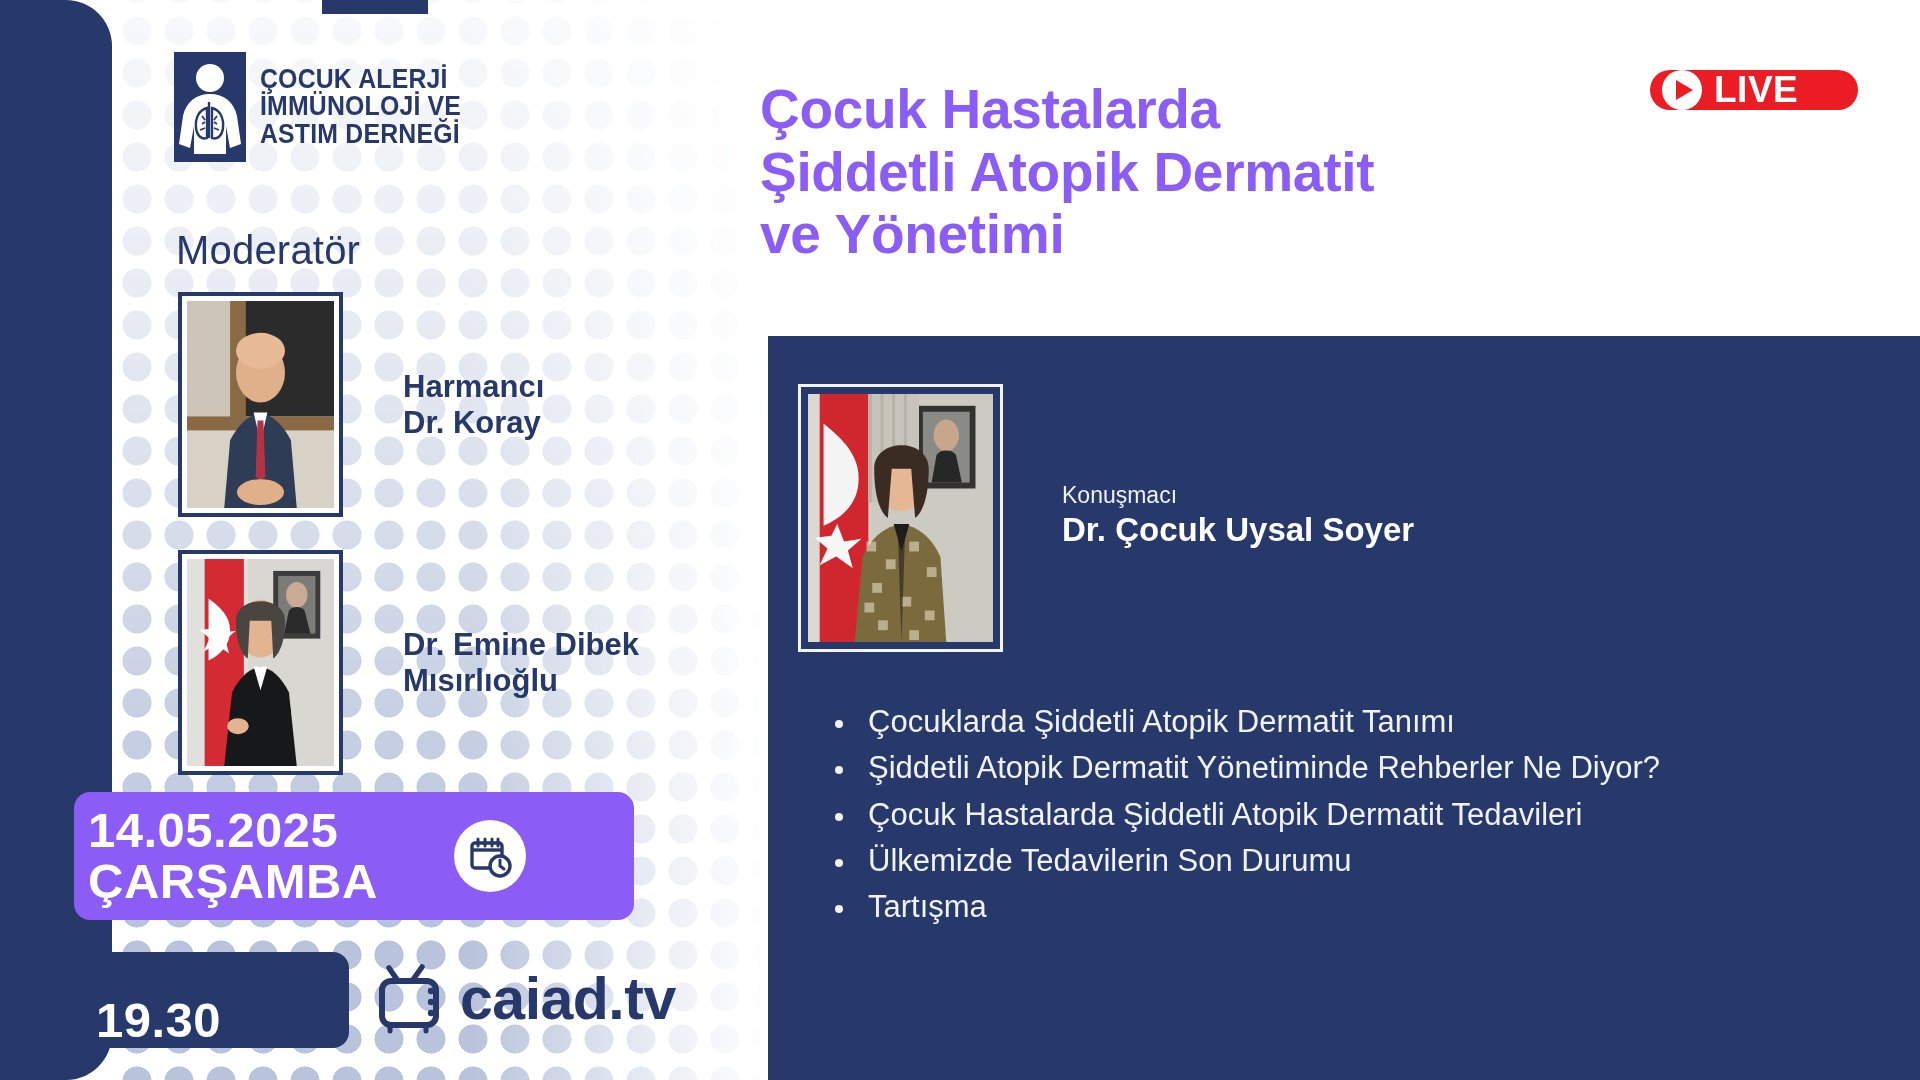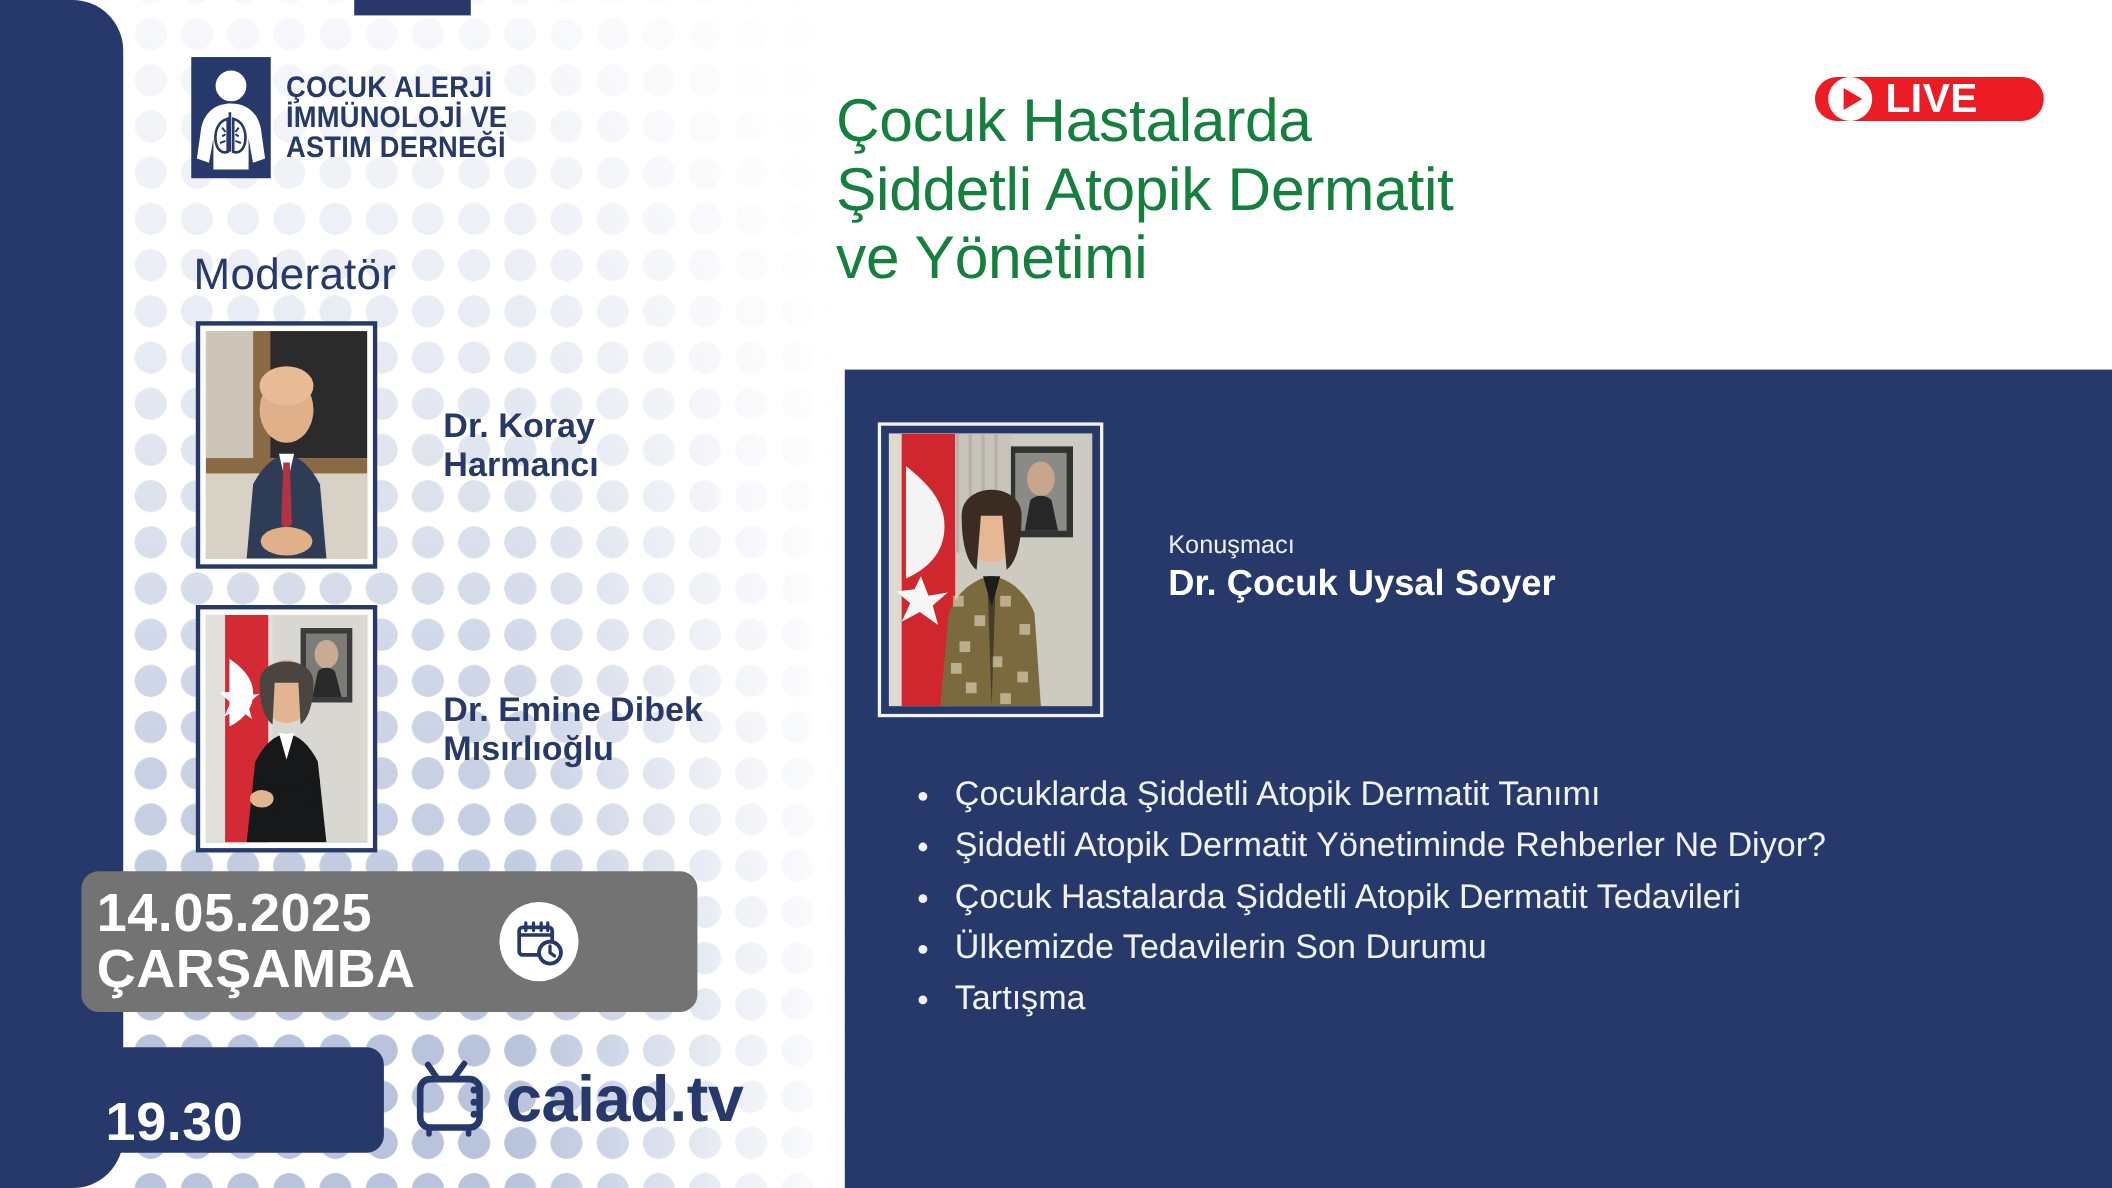--- a/index.html
+++ b/index.html
@@ -59,42 +59,42 @@
   .person-photo .inner { width:100%; height:100%; position:relative; overflow:hidden; background:#cfc9bd; }
   .person-name {
     margin-left:60px; color:#27396a; font-weight:700; font-size:31px; line-height:1.14; width:300px;
   }
   #mod1 { left:178px; top:292px; }
   #mod2 { left:178px; top:550px; }
 
   
   .date-badge {
     position:absolute; left:74px; top:792px; width:560px; height:128px;
-    background:#737373; border-radius:16px;
+    background:#8b5cf6; border-radius:16px;
     display:flex; align-items:center; padding-left:14px;
   }
   .date-text { color:#fff; font-weight:700; font-size:49px; line-height:1.05; letter-spacing:.5px; }
   .cal-icon-circle {
     position:absolute; right:108px; top:28px; width:72px; height:72px; border-radius:50%;
     background:#fff; display:flex; align-items:center; justify-content:center;
   }
   .time-badge {
     position:absolute; left:74px; top:952px; width:275px; height:96px;
     background:#27396a; border-radius:16px;
     display:flex; align-items:flex-end; padding-left:22px;
   }
   .time-text { color:#fff; font-weight:700; font-size:49px; letter-spacing:.5px; }
 
   .tv-wrap { position:absolute; left:378px; top:963px; display:flex; align-items:center; gap:6px; }
   .tv-text { color:#27396a; font-weight:700; font-size:59px; letter-spacing:-.5px; }
 
   
   .title {
     position:absolute; left:760px; top:78px; width:860px;
-    color:#15803d; font-weight:400; font-size:55px; line-height:1.14; letter-spacing:-.3px;
+    color:#8b5cf6; font-weight:700; font-size:55px; line-height:1.14; letter-spacing:-.3px;
   }
 
   
   .live-badge {
     position:absolute; left:1650px; top:70px; width:208px; height:40px;
     background:#ec1c24; border-radius:28px;
     display:flex; align-items:center; gap:12px; padding-left:12px;
   }
   .live-circle {
     width:40px; height:40px; border-radius:50%; background:#fff;
@@ -168,22 +168,22 @@
           <ellipse cx="75" cy="72" rx="25" ry="30" fill="#e0b08a"></ellipse>
           <ellipse cx="75" cy="50" rx="25" ry="18" fill="#e7bb96"></ellipse>
           <path d="M38 208 L44 140 C52 124 64 114 75 112 C86 114 98 124 106 140 L112 208 Z" fill="#2f3c55"></path>
           <path d="M68 112 L75 142 L82 112 Z" fill="#fff"></path>
           <path d="M72 120 L78 120 L80 176 L75 182 L70 176 Z" fill="#b23246"></path>
           <ellipse cx="75" cy="192" rx="24" ry="13" fill="#e0b08a"></ellipse>
         </svg>
       </div>
     </div>
     <div class="person-name">
+      <div>Harmancı</div>
       <div>Dr. Koray</div>
-      <div>Harmancı</div>
     </div>
   </div>
 
   <div class="person" id="mod2">
     <div class="person-photo">
       <div class="inner">
         <svg viewBox="0 0 150 208" width="100%" height="100%" preserveAspectRatio="none">
           <rect width="150" height="208" fill="#d9d7d2"></rect>
           <rect x="0" y="0" width="62" height="208" fill="#e2e0dc"></rect>
           <g>

